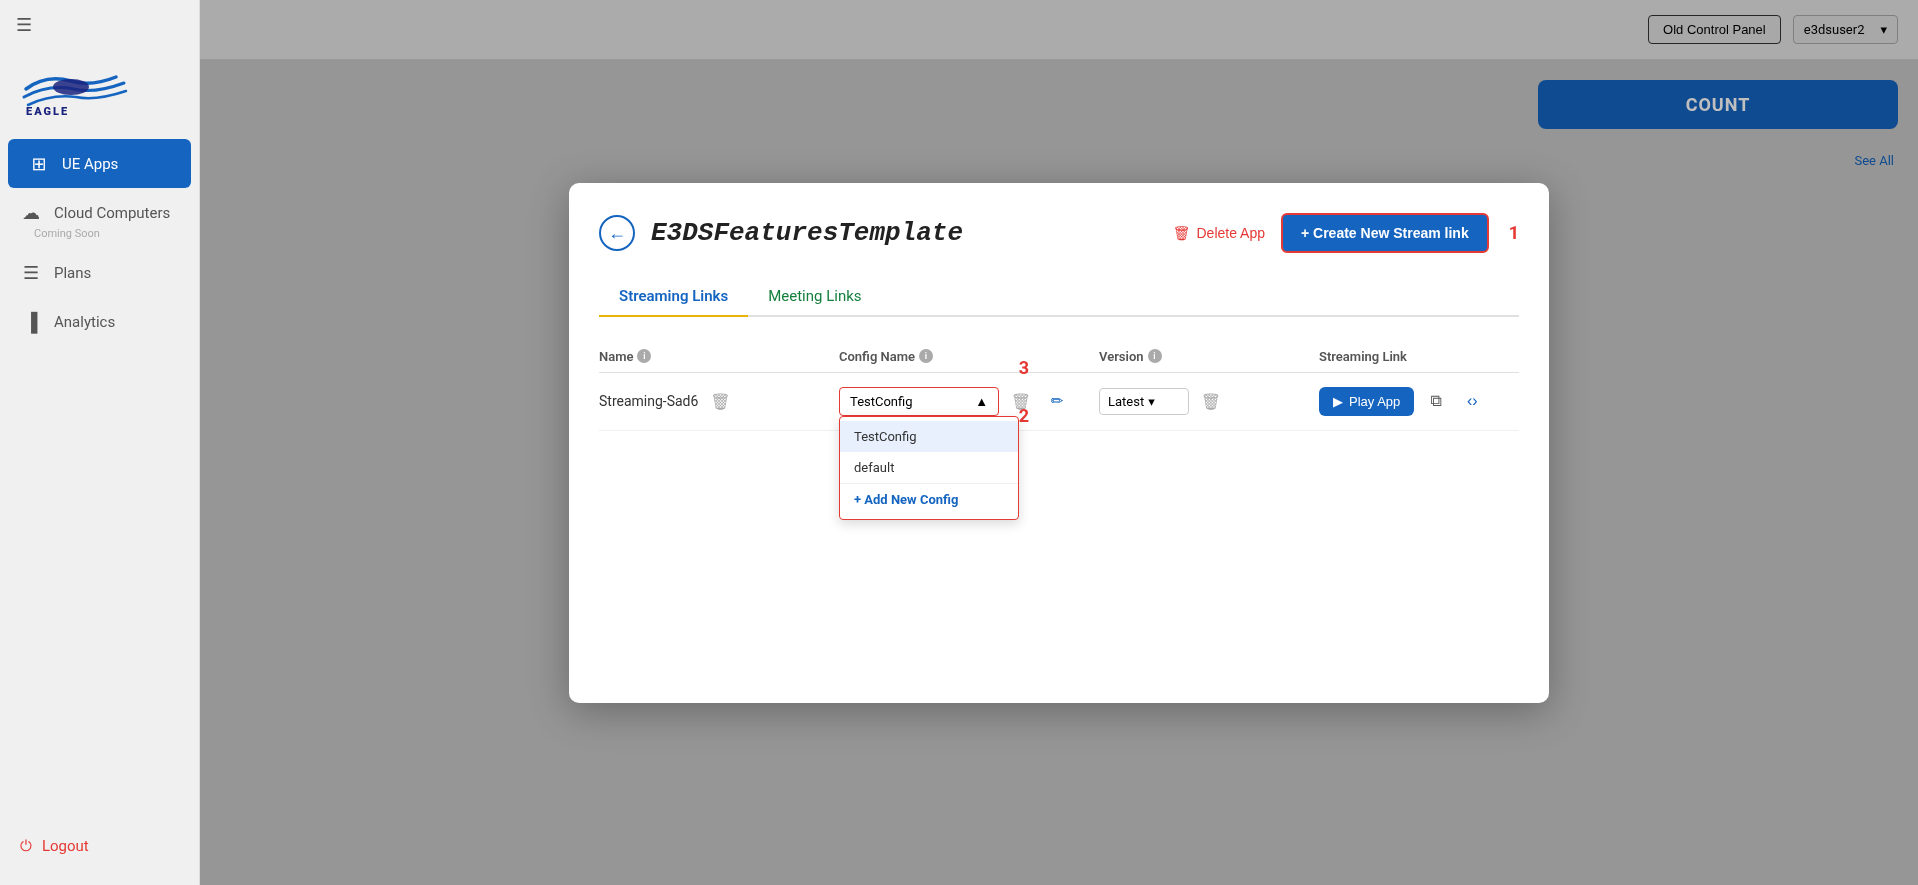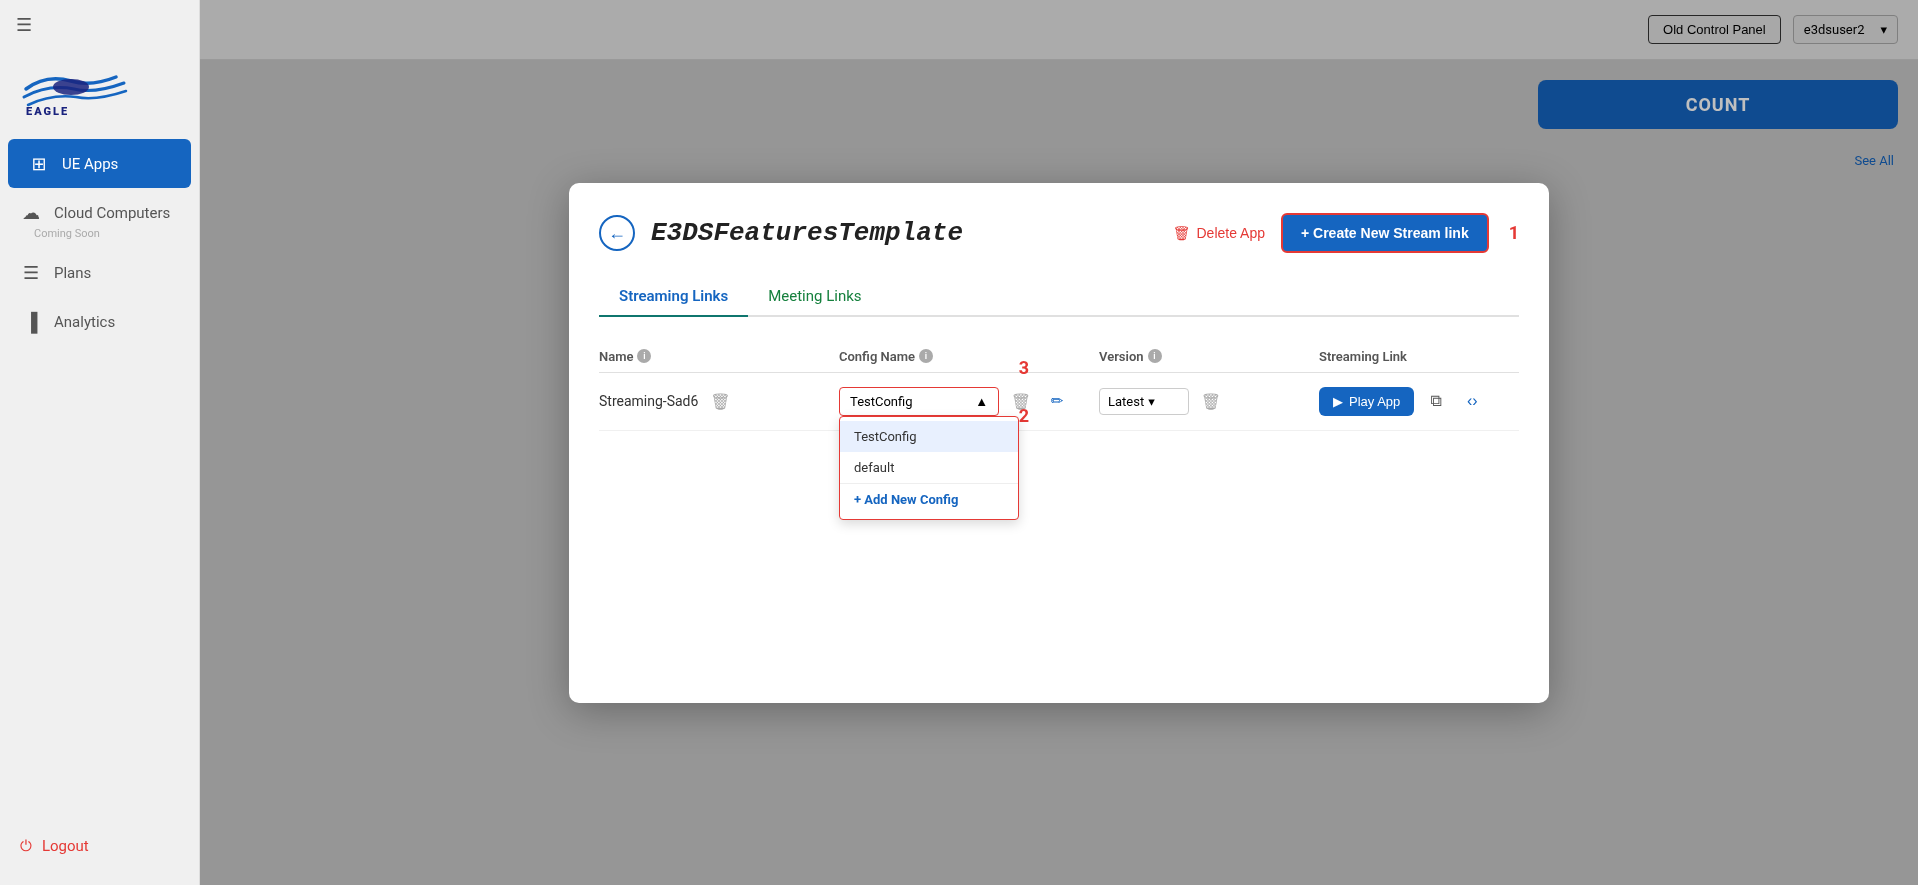--- a/index.html
+++ b/index.html
@@ -243,21 +243,21 @@
       padding: 10px 20px;
       font-size: 15px;
       cursor: pointer;
       color: #15803d;
       border-bottom: 2px solid transparent;
       margin-bottom: -2px;
     }
 
     .tab.active {
       color: #1565c0;
-      border-bottom: 2px solid #0f766e;
+      border-bottom: 2px solid #eab308;
       font-weight: 600;
     }
 
     
     .table-header {
       display: grid;
       grid-template-columns: 240px 260px 220px 1fr;
       padding: 8px 0;
       border-bottom: 1px solid #e0e0e0;
       margin-bottom: 0;

